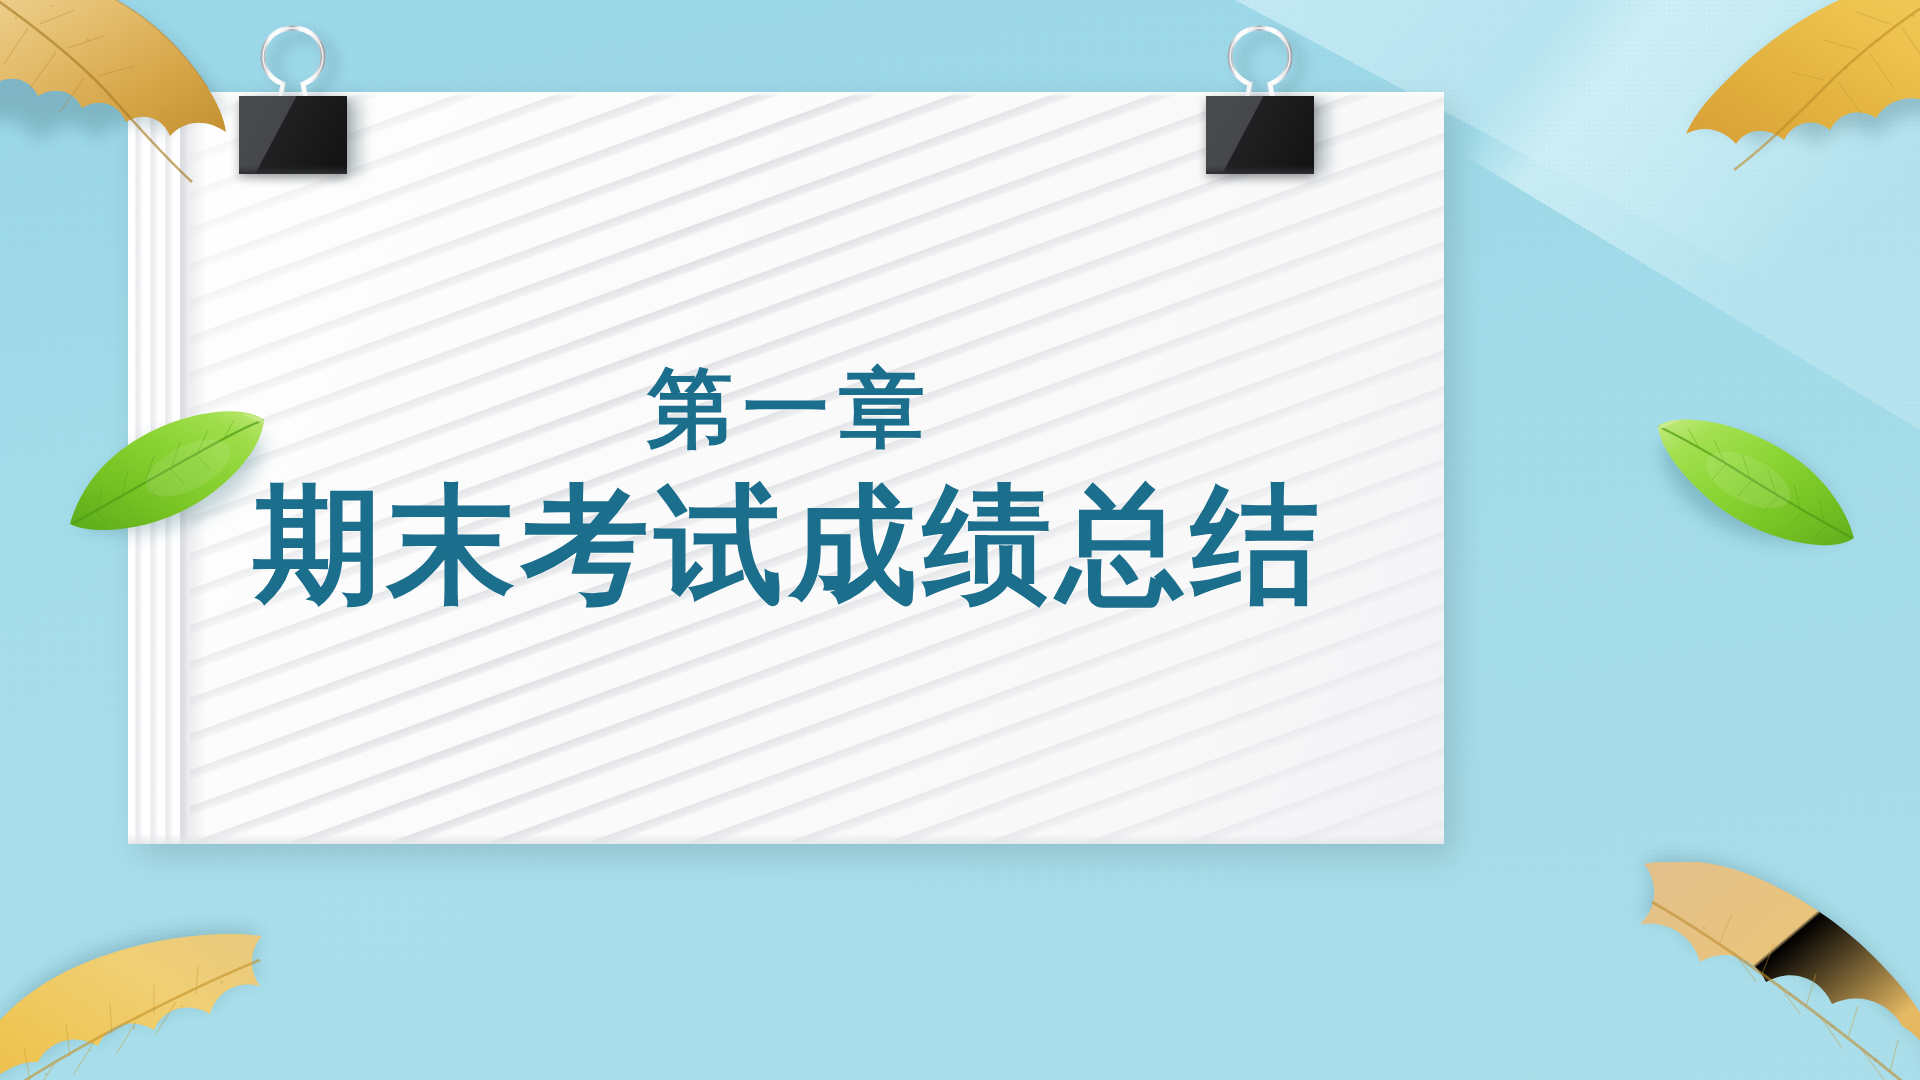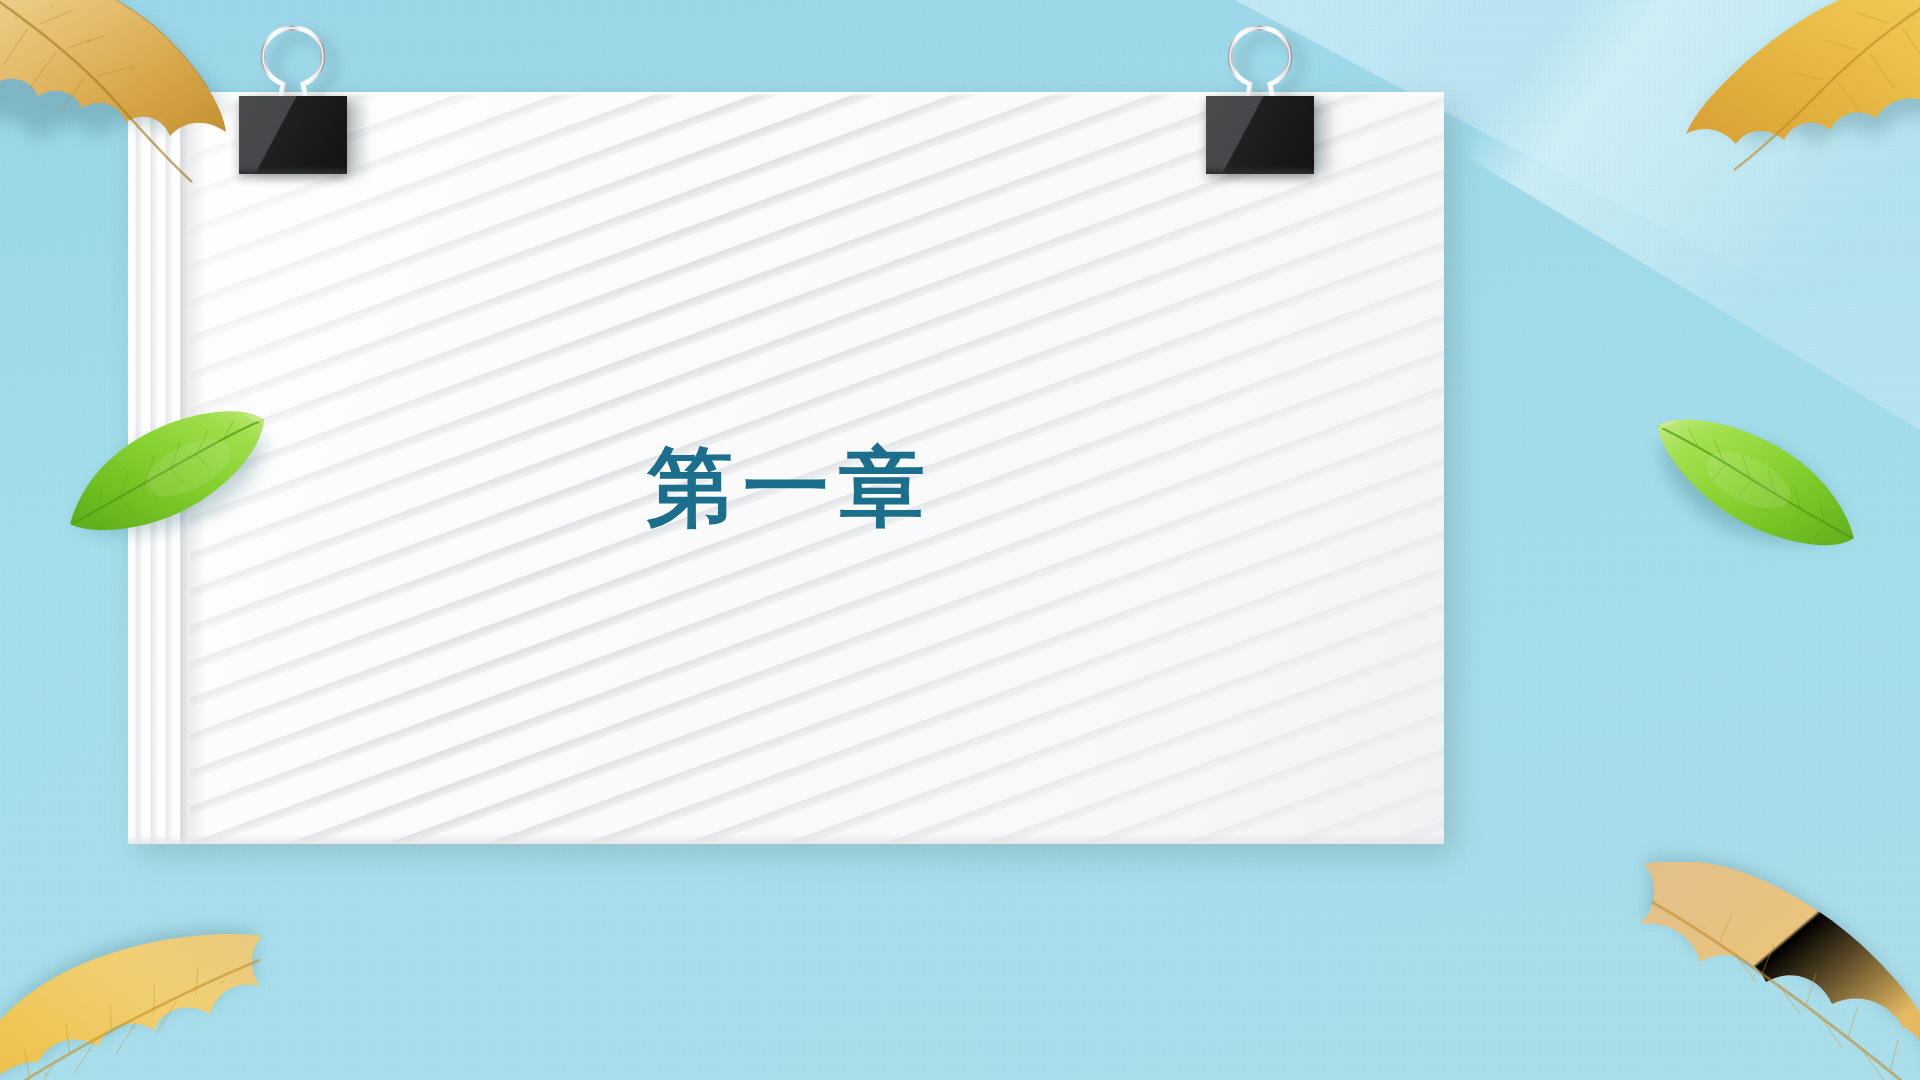--- a/index.html
+++ b/index.html
@@ -158,20 +158,21 @@
     <div class="paper-stripes"></div>
     <div class="paper-sheen"></div>
     <div class="paper-ridge"></div>
     <div class="paper-ridge-shadow"></div>
     <div class="paper-topedge"></div>
     <div class="paper-botedge"></div>
   </div>
 
   <div class="title-wrap">
     <div class="chapter">第一章</div>
+    <div class="maintitle">期末考试成绩总结</div>
   </div>
 
   <div class="leaf-shadow" style="left:-36px;top:-26px;">
     <svg width="290" height="230" viewBox="0 0 290 230">
         <path d="M10 14 C60 6 118 16 162 40 C206 62 238 96 264 142 C238 130 212 140 196 160 C176 136 150 148 132 166 C116 142 92 150 74 168 C58 142 34 142 14 152 C6 108 4 56 10 14 Z" fill="#3f6b76"></path>
       </svg>
   </div>
   <div class="leaf" style="left:-44px;top:-34px;">
     <svg width="292" height="232" viewBox="0 0 292 232">
       <defs>

